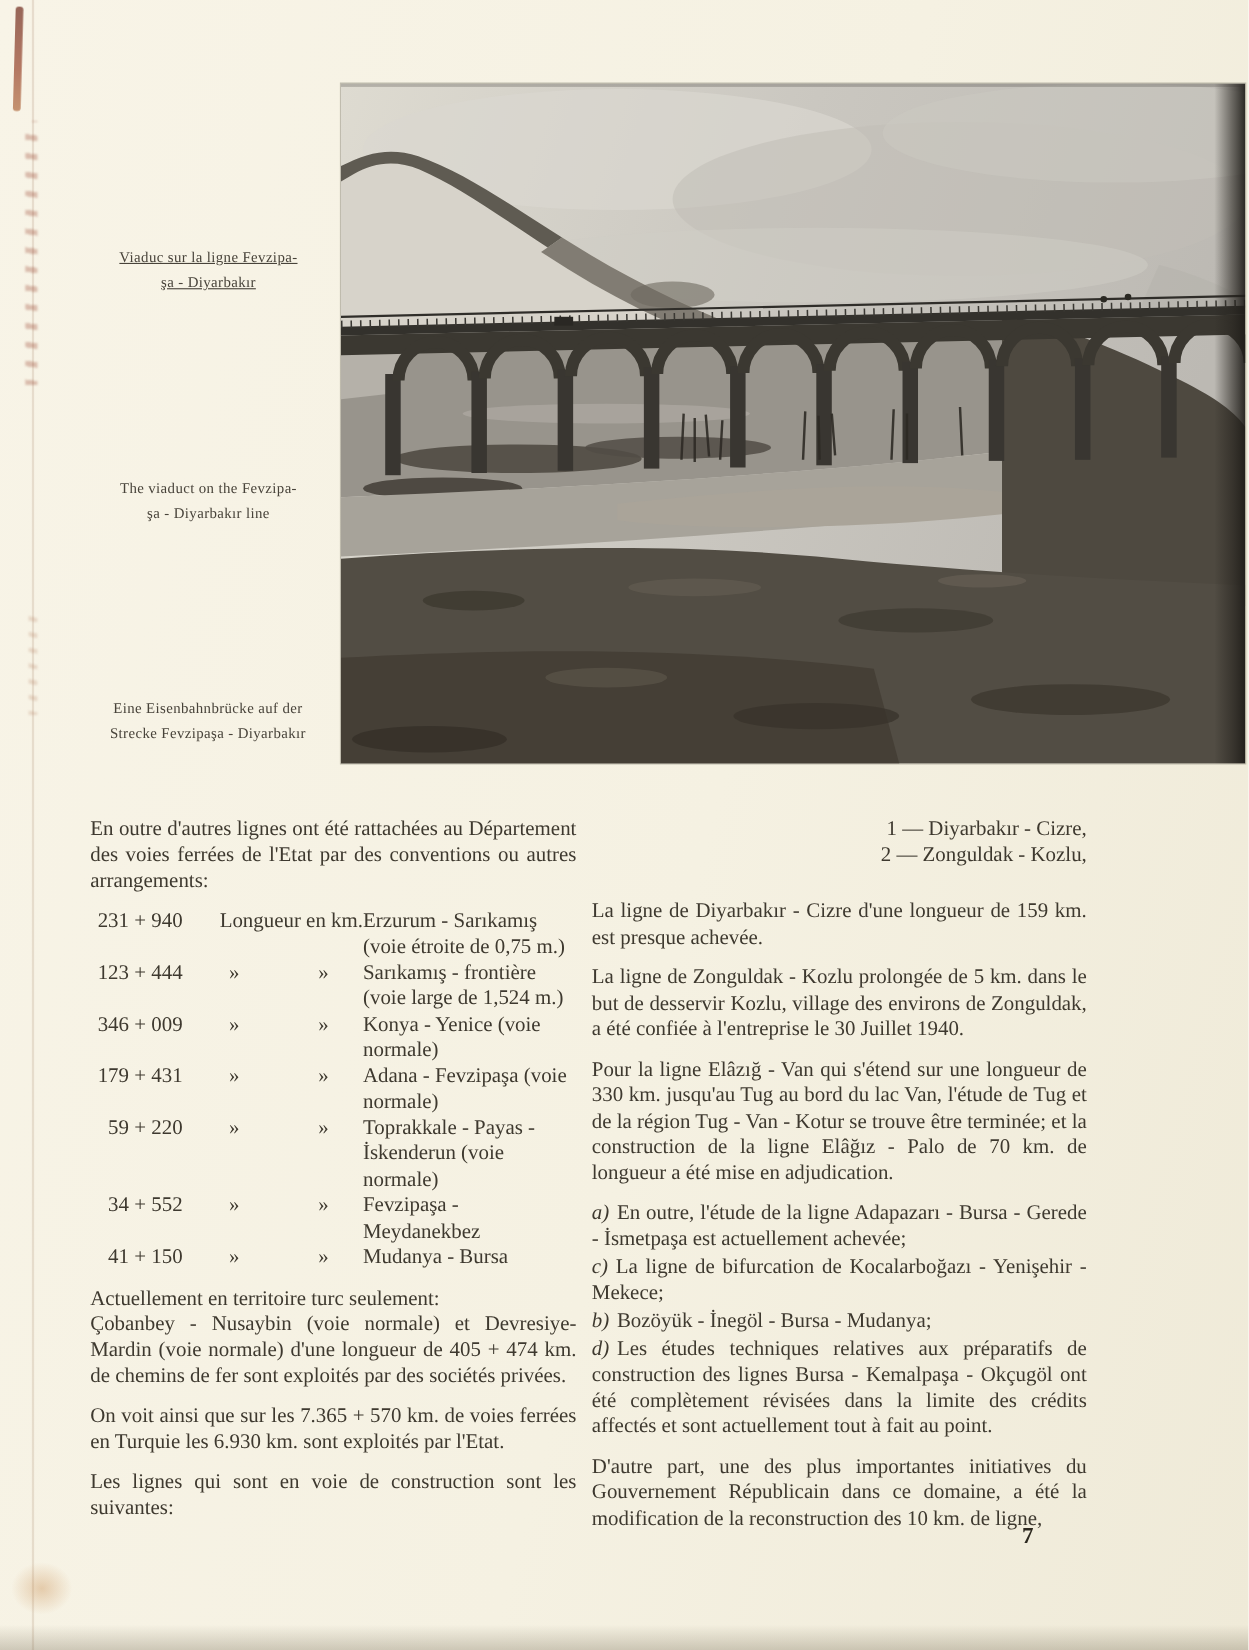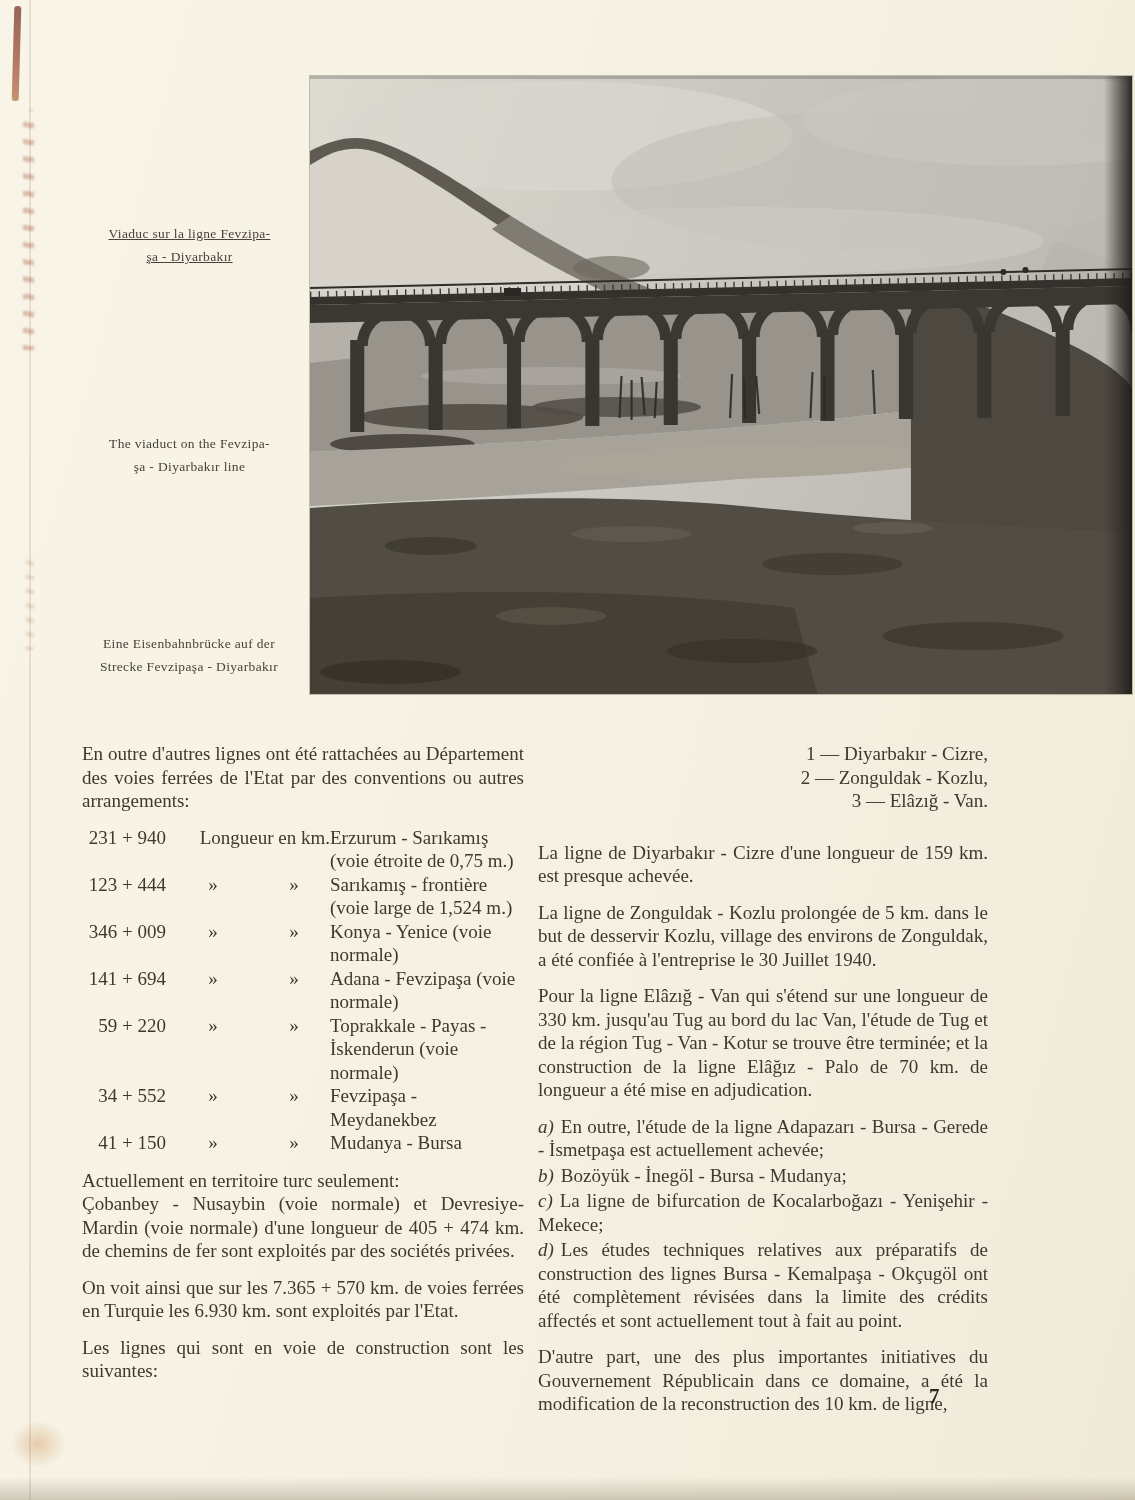--- a/index.html
+++ b/index.html
@@ -178,21 +178,21 @@
       <span class="u">»</span>
       <span class="nm">Sarıkamış - frontière (voie large de 1,524 m.)</span>
     </div>
     <div class="trow">
       <span class="val">346 + 009</span>
       <span class="u">»</span>
       <span class="u">»</span>
       <span class="nm">Konya - Yenice (voie normale)</span>
     </div>
     <div class="trow">
-      <span class="val">141 + 694</span>
+      <span class="val">179 + 431</span>
       <span class="u">»</span>
       <span class="u">»</span>
       <span class="nm">Adana - Fevzipaşa (voie normale)</span>
     </div>
     <div class="trow">
       <span class="val">59 + 220</span>
       <span class="u">»</span>
       <span class="u">»</span>
       <span class="nm">Toprakkale - Payas - İskenderun (voie normale)</span>
     </div>
@@ -213,35 +213,34 @@
   <p class="para tight">Actuellement en territoire turc seulement:</p>
   <p class="para">Çobanbey - Nusaybin (voie normale) et Devresiye-Mardin (voie normale) d'une longueur de 405 + 474 km. de chemins de fer sont exploités par des sociétés privées.</p>
   <p class="para">On voit ainsi que sur les 7.365 + 570 km. de voies ferrées en Turquie les 6.930 km. sont exploités par l'Etat.</p>
   <p class="para">Les lignes qui sont en voie de construction sont les suivantes:</p>
 </div>
 
 <div class="col col-right">
   <div class="numlist">
     <div>1 — Diyarbakır - Cizre,</div>
     <div>2 — Zonguldak - Kozlu,</div>
-    <div>3 — Elâzığ - Van.</div>
   </div>
 
   <p class="para">La ligne de Diyarbakır - Cizre d'une longueur de 159 km. est presque achevée.</p>
   <p class="para">La ligne de Zonguldak - Kozlu prolongée de 5 km. dans le but de desservir Kozlu, village des environs de Zonguldak, a été confiée à l'entreprise le 30 Juillet 1940.</p>
   <p class="para">Pour la ligne Elâzığ - Van qui s'étend sur une longueur de 330 km. jusqu'au Tug au bord du lac Van, l'étude de Tug et de la région Tug - Van - Kotur se trouve être terminée; et la construction de la ligne Elâğız - Palo de 70 km. de longueur a été mise en adjudication.</p>
 
   <p class="para abc">
     <span class="marker">a)</span><span>En outre, l'étude de la ligne Adapazarı - Bursa - Gerede - İsmetpaşa est actuellement achevée;</span>
   </p>
   <p class="para abc">
+    <span class="marker">c)</span><span>La ligne de bifurcation de Kocalarboğazı - Yenişehir - Mekece;</span>
+  </p>
+  <p class="para abc">
     <span class="marker">b)</span><span>Bozöyük - İnegöl - Bursa - Mudanya;</span>
-  </p>
-  <p class="para abc">
-    <span class="marker">c)</span><span>La ligne de bifurcation de Kocalarboğazı - Yenişehir - Mekece;</span>
   </p>
   <p class="para abc" style="margin-bottom:13px;">
     <span class="marker">d)</span><span>Les études techniques relatives aux préparatifs de construction des lignes Bursa - Kemalpaşa - Okçugöl ont été complètement révisées dans la limite des crédits affectés et sont actuellement tout à fait au point.</span>
   </p>
 
   <p class="para">D'autre part, une des plus importantes initiatives du Gouvernement Républicain dans ce domaine, a été la modification de la reconstruction des 10 km. de ligne,</p>
 </div>
 
 <div class="page-num">7</div>
 

